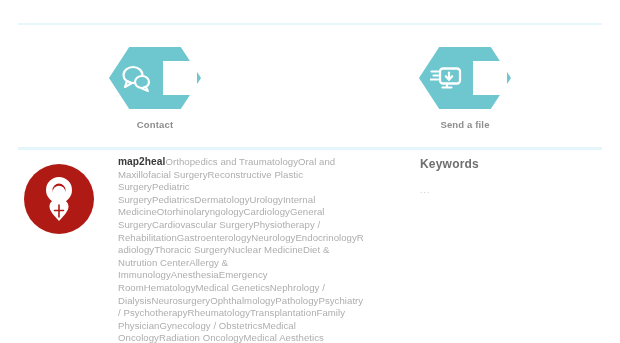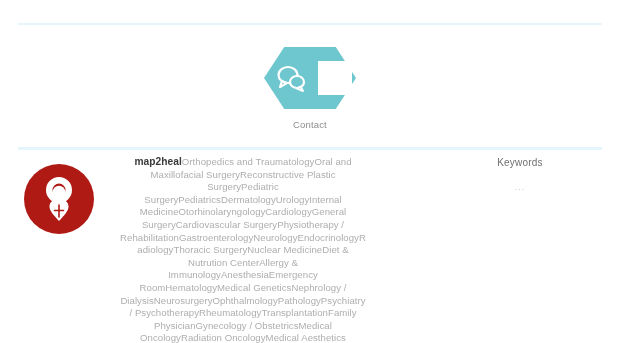--- a/index.html
+++ b/index.html
@@ -87,31 +87,31 @@
     height: 32px;
   }
   .hex-glyph svg { display: block; width: 32px; height: 32px; }
 
   .action-label {
     margin-top: 10px;
     font-size: 9.5px;
     color: #8d8d8d;
     letter-spacing: 0.15px;
     white-space: nowrap;
+    font-weight: bold;
   }
 
   
   .card {
     position: absolute;
     left: 0;
     top: 156px;
     width: 620px;
     height: 187px;
     display: flex;
-    text-align: center;
   }
   .logo-col {
     width: 118px;
     flex: 0 0 118px;
     padding-top: 8px;
     display: flex;
     justify-content: center;
   }
   .logo {
     width: 70px;
@@ -140,23 +140,23 @@
     color: #3a3a3a;
     font-size: 10.2px;
   }
 
   .kw-col {
     width: 200px;
     flex: 0 0 200px;
     padding-top: 1px;
   }
   .kw-title {
-    font-size: 10px;
+    font-size: 12px;
     color: #6f6f6f;
-    font-weight: normal;
+    font-weight: bold;
     letter-spacing: 0.2px;
   }
   .kw-ellipsis {
     margin-top: 14px;
     font-size: 9px;
     color: #c9c9c9;
     letter-spacing: 1px;
   }
 </style>
 </head>
@@ -178,20 +178,36 @@
             <path d="M7 19 L5 25 L11.5 21.2 Z" fill="#6ec6ce" stroke="#ffffff" stroke-width="2.2" stroke-linejoin="round"></path>
             <ellipse cx="22" cy="20" rx="7" ry="6" fill="#6ec6ce" stroke="#ffffff" stroke-width="2.2"></ellipse>
             <path d="M25.5 24.5 L28 29 L22 26.5 Z" fill="#6ec6ce" stroke="#ffffff" stroke-width="2" stroke-linejoin="round"></path>
           </svg>
         </div>
       </div>
       <div class="action-label">Contact</div>
     </div>
 
 
+    <div class="action">
+      <div class="hexwrap">
+        <div class="hex"></div>
+        <div class="hex-notch"></div>
+        <div class="hex-glyph">
+          <svg viewBox="0 0 32 32">
+            <rect x="10" y="6.5" width="20" height="15" rx="3" fill="none" stroke="#ffffff" stroke-width="2.3"></rect>
+            <path d="M19 10.5 L19 17.5" stroke="#ffffff" stroke-width="2.2" stroke-linecap="round"></path>
+            <path d="M15.8 14.3 L19 17.8 L22.2 14.3" fill="none" stroke="#ffffff" stroke-width="2.2" stroke-linecap="round" stroke-linejoin="round"></path>
+            <path d="M17 21.5 L17 25 M12.5 25.5 L21.5 25.5" stroke="#ffffff" stroke-width="2.2" stroke-linecap="round"></path>
+            <path d="M1.5 9.5 L8 9.5 M3.5 13.5 L8 13.5 M0.5 17.5 L8 17.5" stroke="#ffffff" stroke-width="2.2" stroke-linecap="round"></path>
+          </svg>
+        </div>
+      </div>
+      <div class="action-label">Send a file</div>
+    </div>
 
   </div>
 
   <div class="divider-mid"></div>
 
   <div class="card">
 
     <div class="logo-col">
       <div class="logo">
         <svg width="70" height="70" viewBox="0 0 70 70">

